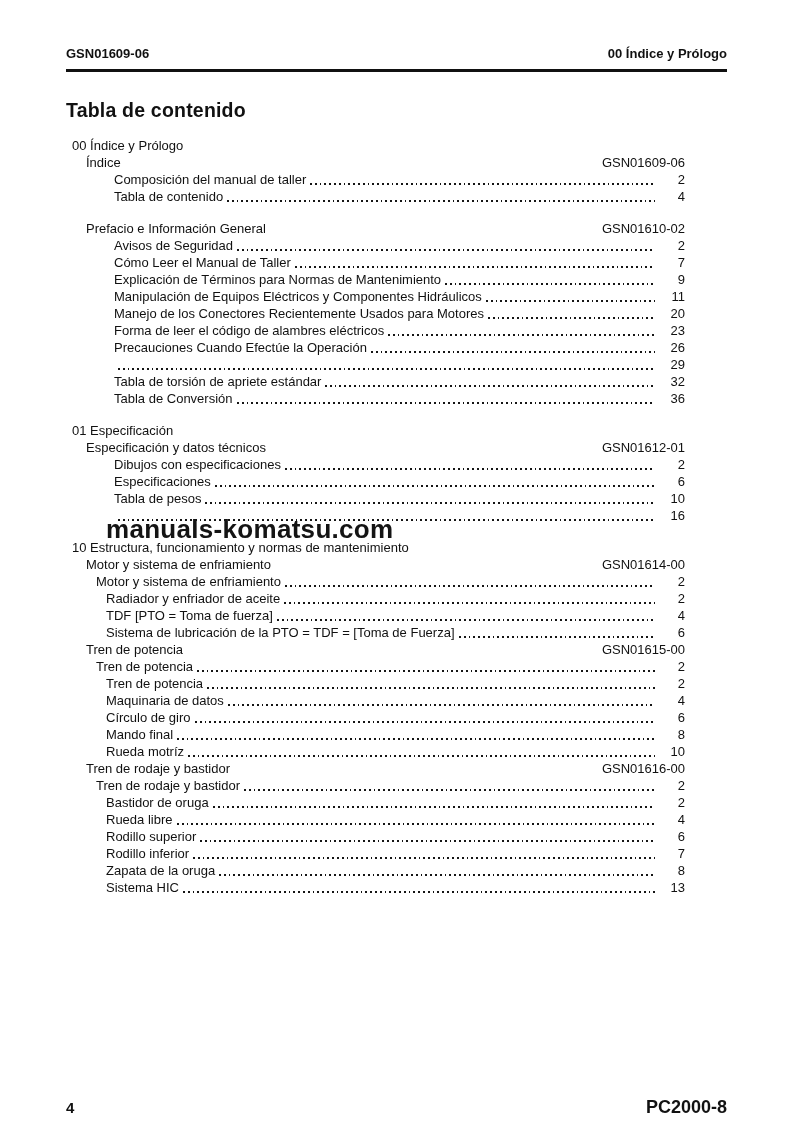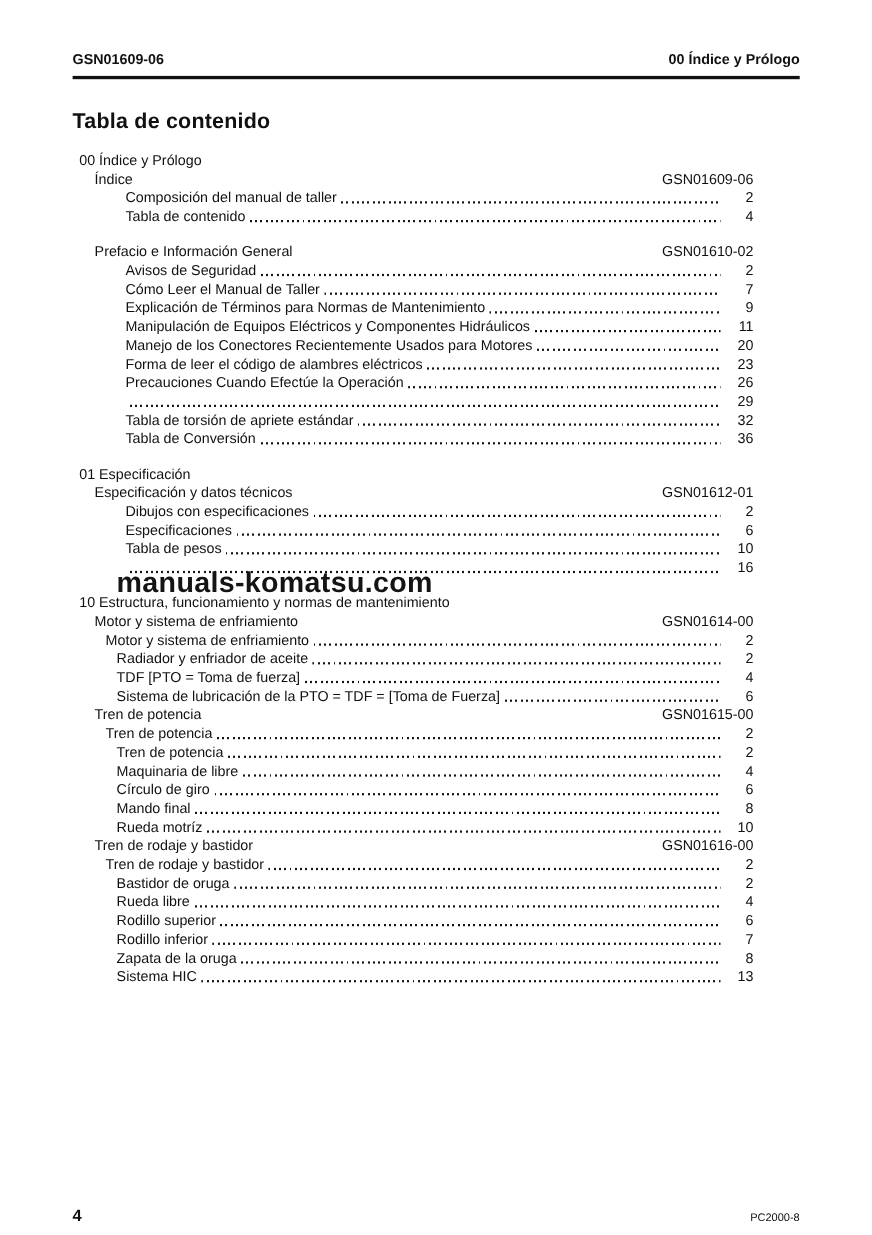--- a/index.html
+++ b/index.html
@@ -76,21 +76,21 @@
     z-index: 5;
   }
 
   
   .footer {
     position: absolute;
     left: 66px; right: 66px; top: 1051px;
     display: flex; justify-content: space-between; align-items: baseline;
   }
   .footer .footer-page { font-size: 15px; font-weight: 700; }
-  .footer .footer-model { font-size: 10px; font-weight: 400; }
+  .footer .footer-model { font-size: 18px; font-weight: 700; }
 </style>
 </head>
 <body>
 
 <div class="page">
 
   <div class="header">
     <span>GSN01609-06</span>
     <span>00 Índice y Prólogo</span>
   </div>
@@ -223,21 +223,21 @@
         <span class="toc-label">Tren de potencia</span>
         <span class="leader"></span>
         <span class="pagenum">2</span>
       </div>
       <div class="toc-row lvl3">
         <span class="toc-label">Tren de potencia</span>
         <span class="leader"></span>
         <span class="pagenum">2</span>
       </div>
       <div class="toc-row lvl3">
-        <span class="toc-label">Maquinaria de libre</span>
+        <span class="toc-label">Maquinaria de datos</span>
         <span class="leader"></span>
         <span class="pagenum">4</span>
       </div>
       <div class="toc-row lvl3">
         <span class="toc-label">Círculo de giro</span>
         <span class="leader"></span>
         <span class="pagenum">6</span>
       </div>
       <div class="toc-row lvl3">
         <span class="toc-label">Mando final</span>

